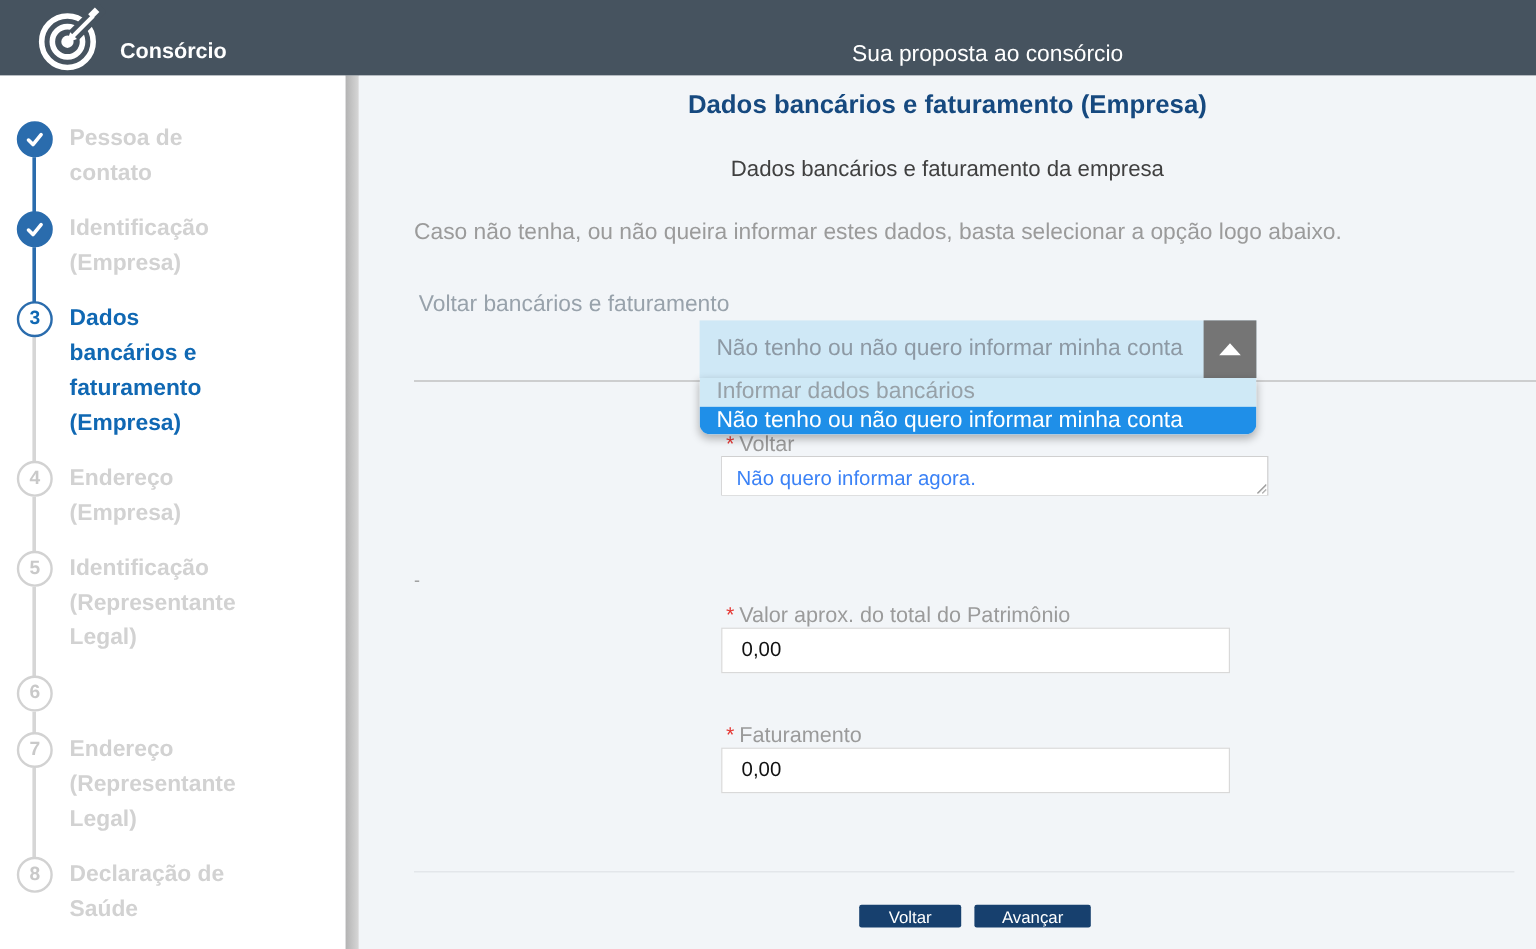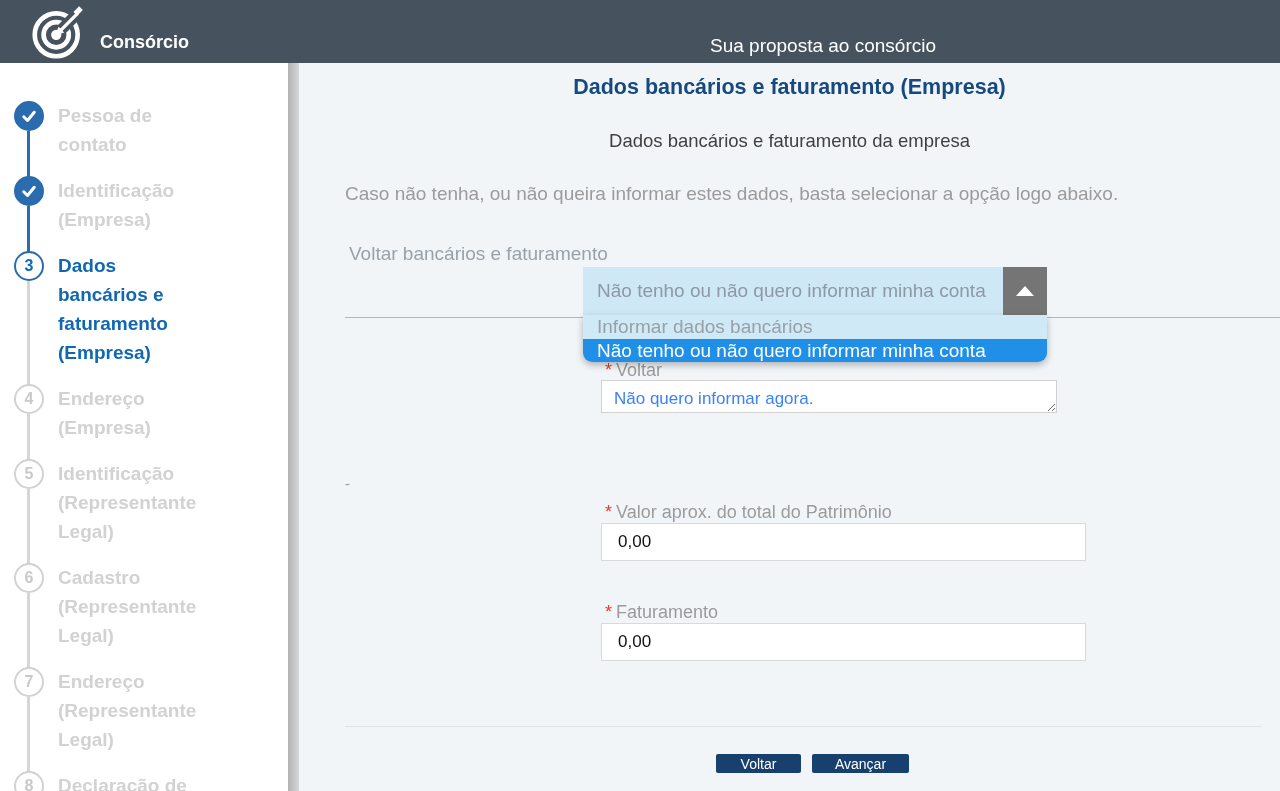--- a/index.html
+++ b/index.html
@@ -62,21 +62,21 @@
   .option.selected{background:var(--option-blue);color:#fff;}
 
   .field-label{position:absolute;font-size:18px;color:#9b9b9b;}
   .req{color:var(--required-red);margin-right:4px;}
   .motivo-label{left:306px;top:297px;}
   .motivo-area{position:absolute;left:302px;top:317px;width:456px;height:33px;
     border:1px solid #d0d0d0;background:#fff;font-family:"Liberation Sans",sans-serif;
     font-size:17px;color:#3b82f6;padding:8px 12px;resize:both;}
   .dash{position:absolute;left:46px;top:412px;font-size:15px;color:#9b9b9b;}
   .patrimonio-label{left:306px;top:439px;}
-  .text-input{position:absolute;left:302px;width:485px;height:38px;border:1px solid #d9d9d9;
+  .text-input{position:absolute;left:302px;width:424px;height:38px;border:1px solid #d9d9d9;
     background:#fff;font-family:"Liberation Sans",sans-serif;font-size:17px;color:#111;
     padding:0 0 0 16px;}
   .patrimonio-input{top:460px;}
   .faturamento-label{left:306px;top:539px;}
   .faturamento-input{top:560px;}
 
   .bottom-divider{position:absolute;left:46px;right:18px;top:663px;height:0;
     border-bottom:1px solid #dfe3e6;}
   .btn{position:absolute;top:691px;height:19px;background:var(--button-navy);color:#fff;
     border:none;border-radius:2px;font-family:"Liberation Sans",sans-serif;font-size:14px;
@@ -134,21 +134,20 @@
       <span class="step-label">Endereço (Empresa)</span>
     </li>
     <li class="step todo">
       <span class="step-line"></span>
       <span class="step-circle">5</span>
       <span class="step-label">Identificação (Representante Legal)</span>
     </li>
     <li class="step todo">
       <span class="step-line"></span>
       <span class="step-circle">6</span>
-      <span class="step-label">Cadastro (Representante Legal)</span>
     </li>
     <li class="step todo">
       <span class="step-line"></span>
       <span class="step-circle">7</span>
       <span class="step-label">Endereço (Representante Legal)</span>
     </li>
     <li class="step todo">
       <span class="step-circle">8</span>
       <span class="step-label">Declaração de Saúde</span>
     </li>

